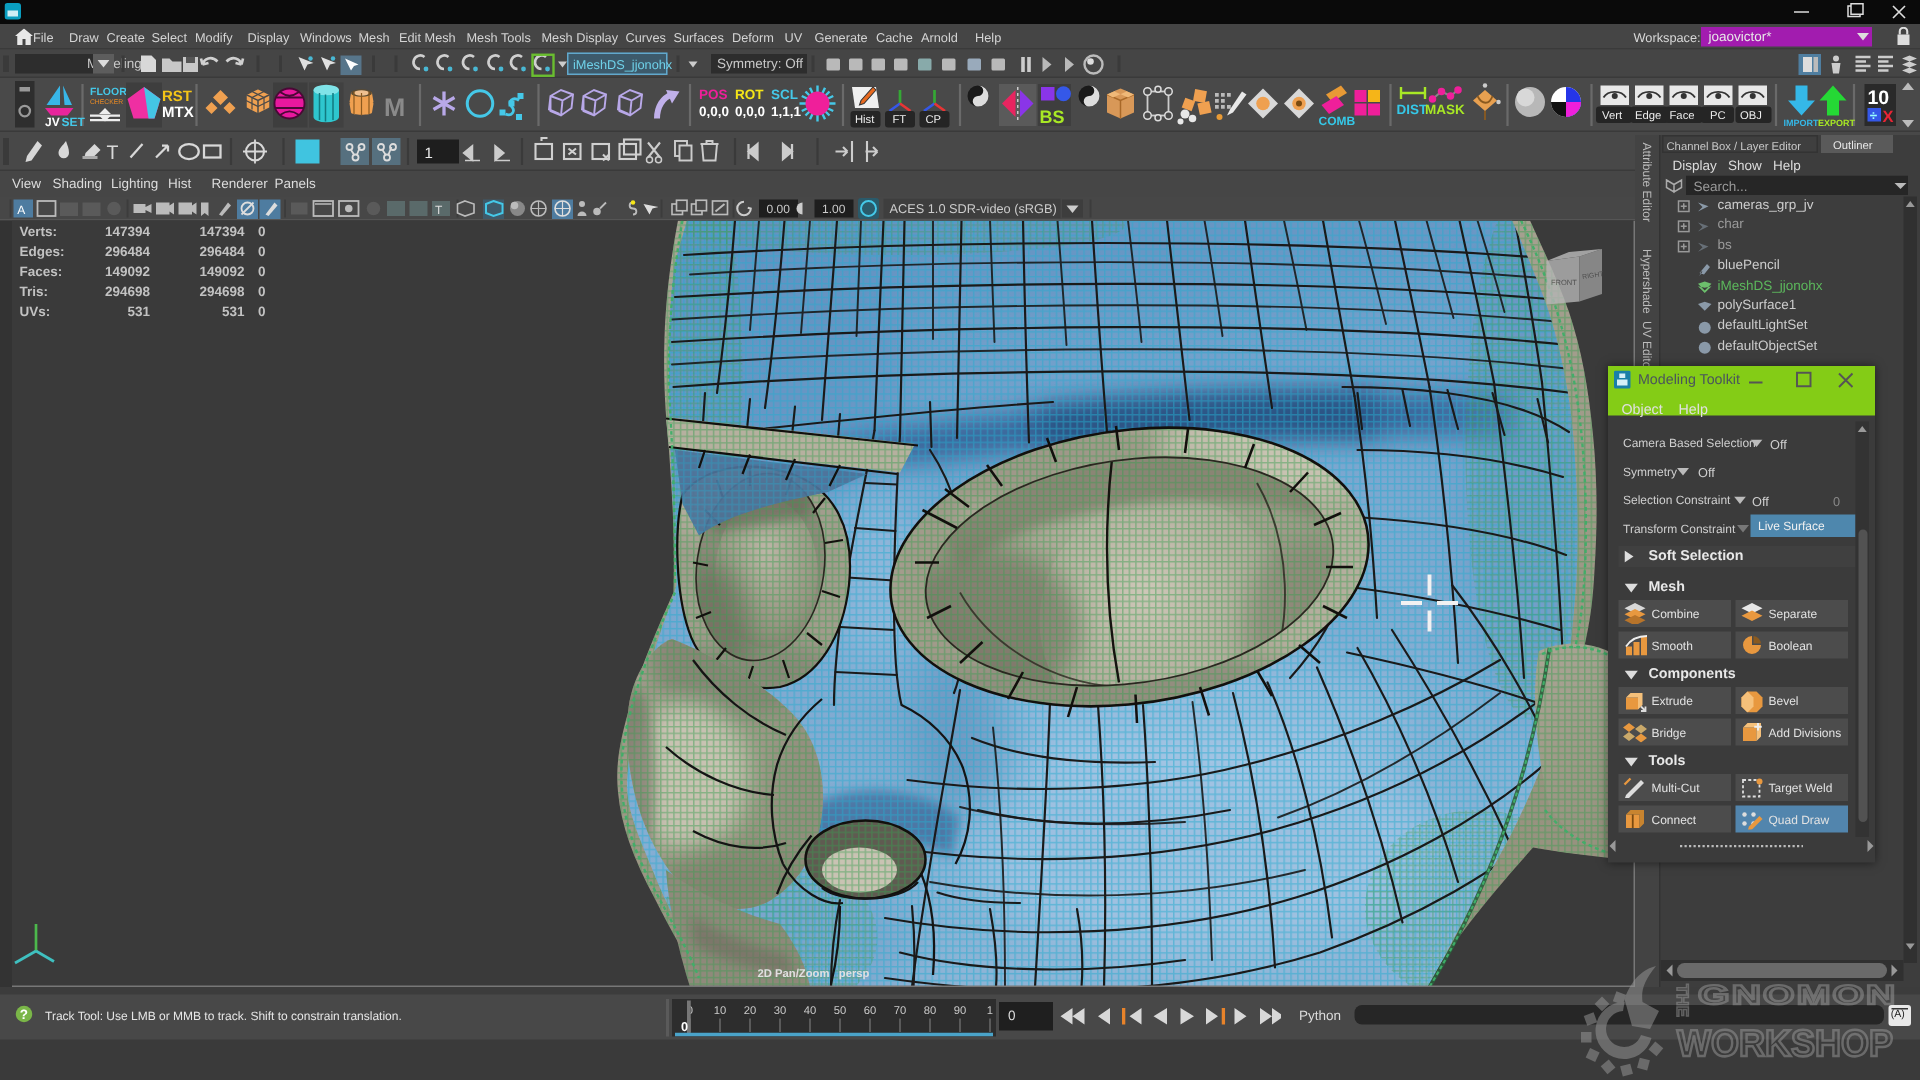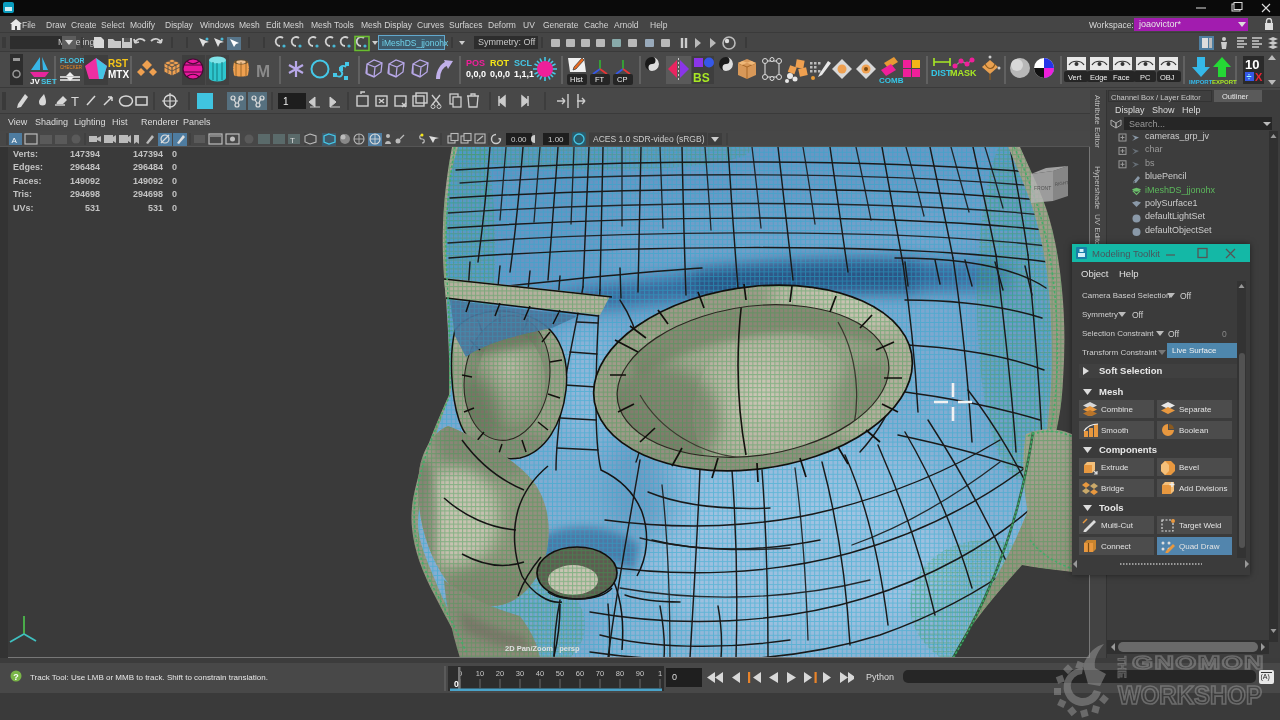--- a/index.html
+++ b/index.html
@@ -926,21 +926,21 @@
       <svg class="abs" style="left:0;top:0" width="162" height="14">
         <path d="M8 3l-4 4 4 4z" fill="#999"></path>
           <path d="M154 3l4 4-4 4z" fill="#999"></path>
         <rect x="11" y="2" width="140" height="10" rx="5" fill="#6a6a6a"></rect>
       </svg>
     </div>
   </div>
 
   <div class="abs" style="left:1072px;top:244px;width:178px;height:331px;background:#3b3b3b;box-shadow:0 0 6px rgba(0,0,0,0.5);" id="toolkit">
 
-    <div class="abs" style="left:0;top:0;width:178px;height:18px;background:#14b8a6;">
+    <div class="abs" style="left:0;top:0;width:178px;height:33px;background:#84cc16;">
       <svg class="abs" style="left:4px;top:3px" width="12" height="13" viewBox="0 0 12 13">
         <rect width="11" height="12" rx="1" fill="#1a7fa8"></rect>
           <rect x="2" y="6" width="7" height="4" fill="#d5f0f8"></rect>
           <rect x="3.5" y="2" width="4" height="3" fill="#d5f0f8"></rect>
       </svg>
       <div class="tx" style="left:20px;top:4px;font-size:9.5px;color:#4a555c;">Modeling Toolkit</div>
       <svg class="abs" style="left:90px;top:0" width="88" height="19">
         <path d="M4 11h9" stroke="#555" stroke-width="1.2"></path>
         <rect x="36" y="4.5" width="9" height="9" fill="none" stroke="#555" stroke-width="1.3"></rect>
         <path d="M64 5l9 9M73 5l-9 9" stroke="#555" stroke-width="1.3"></path>

